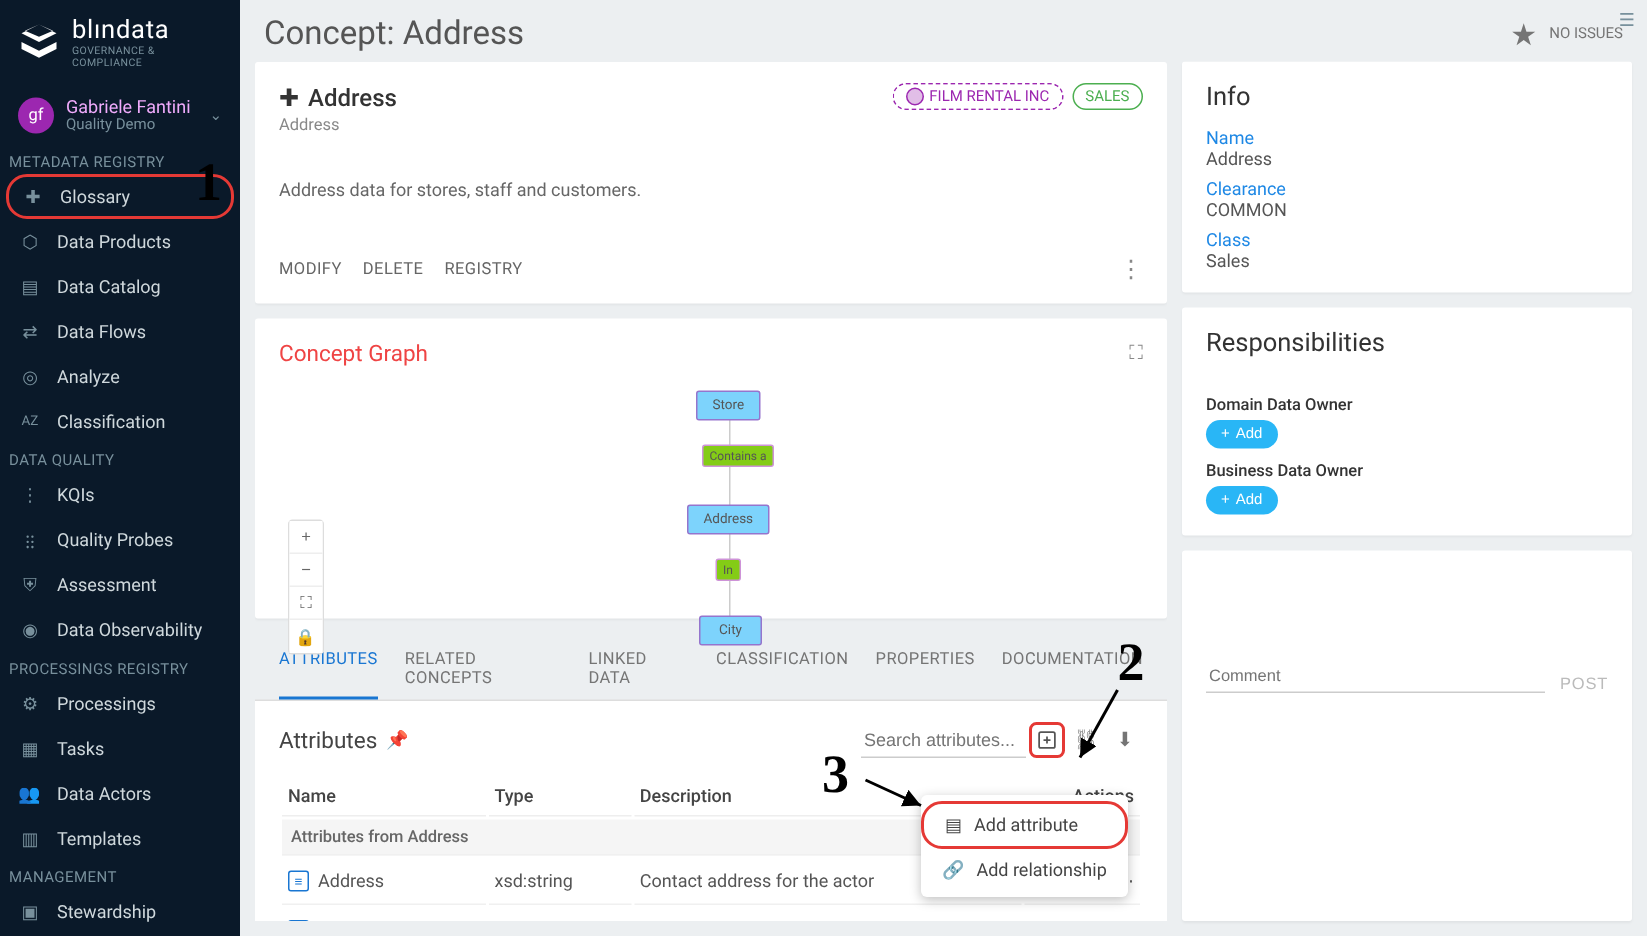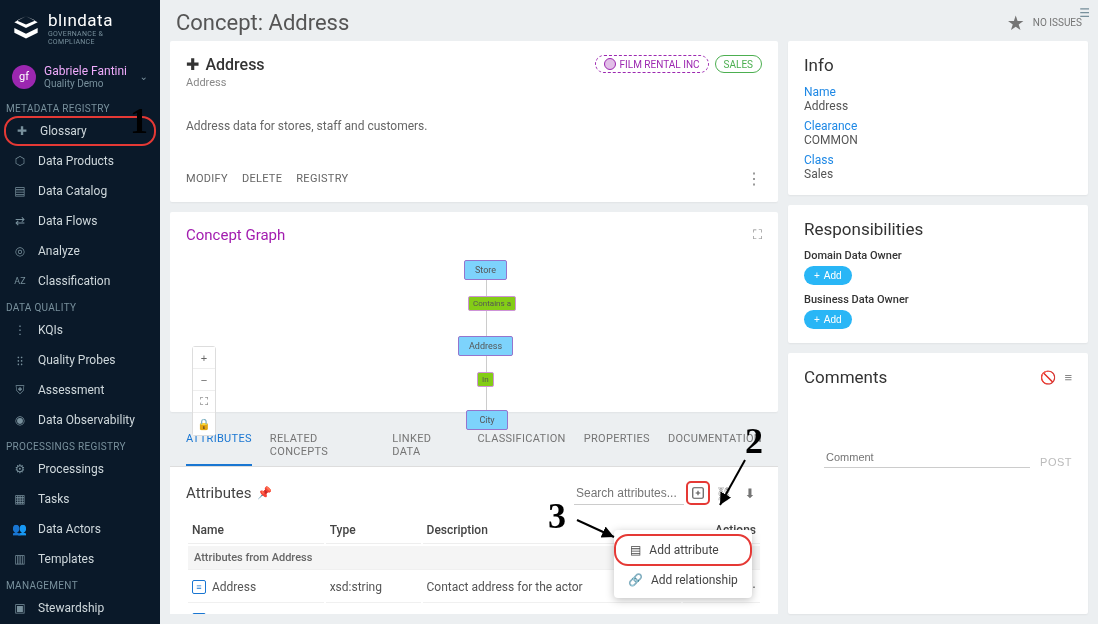--- a/index.html
+++ b/index.html
@@ -46,21 +46,21 @@
 .chip-film { border: 1px dashed #9c27b0; color: #9c27b0; }
 .chip-film .dot { width: 12px; height: 12px; border-radius: 50%; background: #e1bee7; border: 1px solid #9c27b0; }
 .chip-sales { border: 1px solid #4caf50; color: #4caf50; }
 .desc-text { font-size: 12px; color: #666; margin-top: 30px; margin-bottom: 36px; }
 .card-actions { display: flex; gap: 14px; font-size: 11px; color: #666; letter-spacing: 0.3px; }
 .card-actions span { cursor: pointer; }
 .more-vert { color: #888; cursor: pointer; font-size: 16px; }
 
 .graph-card { flex: 1; min-height: 200px; position: relative; }
 .graph-header { display: flex; justify-content: space-between; align-items: center; }
-.graph-title { font-size: 15px; color: #a21caf; }
+.graph-title { font-size: 15px; color: #ef4444; }
 .graph-body { position: relative; height: 190px; margin-top: 8px; }
 .graph-controls { position: absolute; left: 6px; bottom: 6px; display: flex; flex-direction: column; gap: 0; border: 1px solid #ddd; border-radius: 3px; background: #fff; }
 .graph-controls button { width: 22px; height: 22px; border: none; background: #fff; border-bottom: 1px solid #eee; cursor: pointer; font-size: 11px; color: #666; }
 .graph-controls button:last-child { border-bottom: none; }
 .gnode { position: absolute; border: 1px solid #9575cd; background: #7dd3fc; font-size: 9px; padding: 4px 10px; border-radius: 2px; min-width: 42px; text-align: center; color: #555; }
 .gnode.small { background: #84cc16; border: 1px solid #ce93d8; font-size: 8px; padding: 2px 4px; min-width: 30px; }
 .gline { position: absolute; width: 1px; background: #ccc; }
 
 .tabs { display: flex; gap: 18px; padding: 10px 16px 0; border-bottom: 1px solid #ddd; background: #eceff1; font-size: 11px; color: #757575; }
 .tab { padding-bottom: 8px; cursor: pointer; letter-spacing: 0.3px; }
@@ -82,21 +82,21 @@
 .row-more { text-align: right; color: #888; }
 
 
 .info-card .section-h { font-size: 17px; color: #333; margin-bottom: 10px; }
 .info-label { color: #1e88e5; font-size: 12px; margin-top: 6px; }
 .info-value { color: #555; font-size: 12px; }
 .add-btn { background: #29b6f6; color: #fff; border: none; border-radius: 12px; padding: 4px 10px; font-size: 10px; display: inline-flex; align-items: center; gap: 4px; cursor: pointer; }
 .resp-label { font-size: 11px; color: #333; font-weight: 500; margin-top: 8px; margin-bottom: 4px; }
 .comments-header { display: flex; justify-content: space-between; align-items: center; }
 .comment-input-row { display: flex; align-items: flex-end; gap: 10px; margin-top: 60px; }
-.comment-input { flex: 1; border: none; border-bottom: 1px solid #ccc; padding: 4px 2px; font-size: 11px; outline: none; margin-left: 20px; }
+.comment-input { flex: 1; border: none; border-bottom: 1px solid #ccc; padding: 4px 2px; font-size: 11px; outline: none; }
 .post-btn { border: none; background: none; color: #bbb; font-size: 11px; cursor: pointer; letter-spacing: 0.5px; }
 
 
 .dropdown { position: absolute; background: #fff; border-radius: 4px; box-shadow: 0 2px 8px rgba(0,0,0,0.25); padding: 4px 0; z-index: 100; }
 .dropdown-item { display: flex; align-items: center; gap: 8px; padding: 7px 14px; font-size: 12px; color: #444; cursor: pointer; white-space: nowrap; }
 .dropdown-item.highlighted { border: 2px solid #e53935; border-radius: 14px; }
 
 
 .annotation { position: absolute; font-family: "Brush Script MT", cursive; font-size: 36px; font-weight: 700; color: #000; z-index: 200; pointer-events: none; }
 .arrow-svg { position: absolute; z-index: 199; pointer-events: none; }
@@ -333,41 +333,34 @@
           <div class="section-h">Info</div>
           <div class="info-label">Name</div>
           <div class="info-value">Address</div>
           <div class="info-label">Clearance</div>
           <div class="info-value">COMMON</div>
           <div class="info-label">Class</div>
           <div class="info-value">Sales</div>
         </div>
 
         <div class="card">
-          <div class="section-h" style="font-size:17px;margin-bottom:10px">Responsibilities</div>
+          <div class="section-h" style="font-size:17px;margin-bottom:24px">Responsibilities</div>
           <div class="resp-label">Domain Data Owner</div>
           <button class="add-btn">
               <span>+</span>
               <span>Add</span>
             </button>
           <div class="resp-label">Business Data Owner</div>
           <button class="add-btn">
               <span>+</span>
               <span>Add</span>
             </button>
         </div>
 
         <div class="card" style="flex:1">
-          <div class="comments-header">
-            <div class="section-h" style="font-size:17px">Comments</div>
-            <div style="display:flex;gap:8px;color:#888">
-              <span>🚫</span>
-              <span>≡</span>
-            </div>
-          </div>
           <div class="comment-input-row">
             <input class="comment-input" placeholder="Comment" style="">
             <button class="post-btn">POST</button>
           </div>
         </div>
       </div>
     </div>
   </div>
 
   <div class="dropdown" style="left:614px;top:530px">

